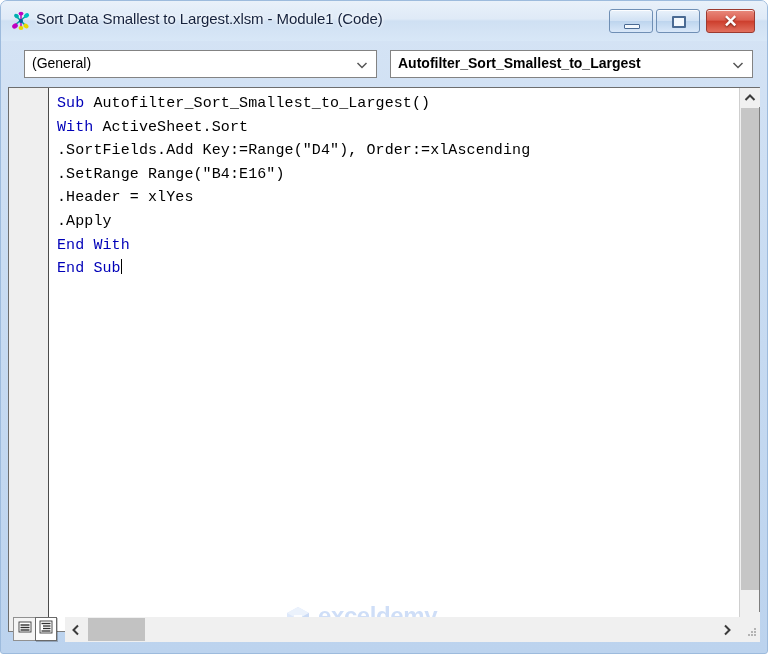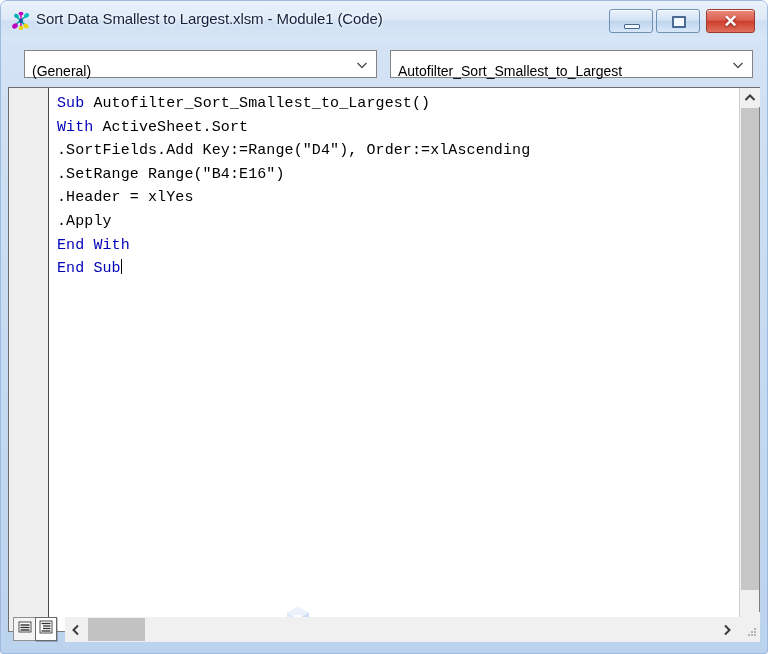--- a/index.html
+++ b/index.html
@@ -107,23 +107,22 @@
   }
   #combo-object { left: 23px; width: 353px; }
   #combo-proc   { left: 389px; width: 363px; }
   .combo-text {
     position: absolute;
     left: 7px; top: 4px;
     font-size: 14px;
     color: #000000;
     white-space: nowrap;
     font-family: "Liberation Sans", sans-serif;
-    margin-top: 8px;
-  }
-  #combo-proc .combo-text { font-weight: normal; }
+  }
+  #combo-proc .combo-text { font-weight: bold; }
   .combo-arrow {
     position: absolute;
     right: 6px; top: 6px;
     width: 16px; height: 16px;
   }
   .combo-arrow svg { display: block; }
 
   
   #codepane {
     position: absolute;
@@ -355,20 +354,21 @@
 
   <div id="watermark">
     <span id="wm-logo">
       <svg width="28" height="28" viewBox="0 0 28 28">
         <polygon points="14,2 25,8 25,20 14,26 3,20 3,8" fill="#dbe7fa"></polygon>
         <polygon points="14,2 25,8 14,14 3,8" fill="#eaf1fc"></polygon>
         <polygon points="14,14 25,8 25,20 14,26" fill="#c7d9f5"></polygon>
         <rect x="10" y="10" width="8" height="8" fill="#ffffff" opacity="0.85"></rect>
       </svg>
     </span>
+    <span id="wm-name">exceldemy</span>
     <span id="wm-tag">EXCEL · DATA · BI</span>
   </div>
 
   <div id="bottombar">
 
     <div class="viewbtn" id="view-proc">
       <span>
         <svg width="14" height="14" viewBox="0 0 14 14">
           <rect x="1" y="2" width="12" height="10" fill="#ffffff" stroke="#3b3b3b" stroke-width="0.9"></rect>
           <line x1="2.5" y1="5" x2="11.5" y2="5" stroke="#2f2f2f" stroke-width="1.4"></line>

